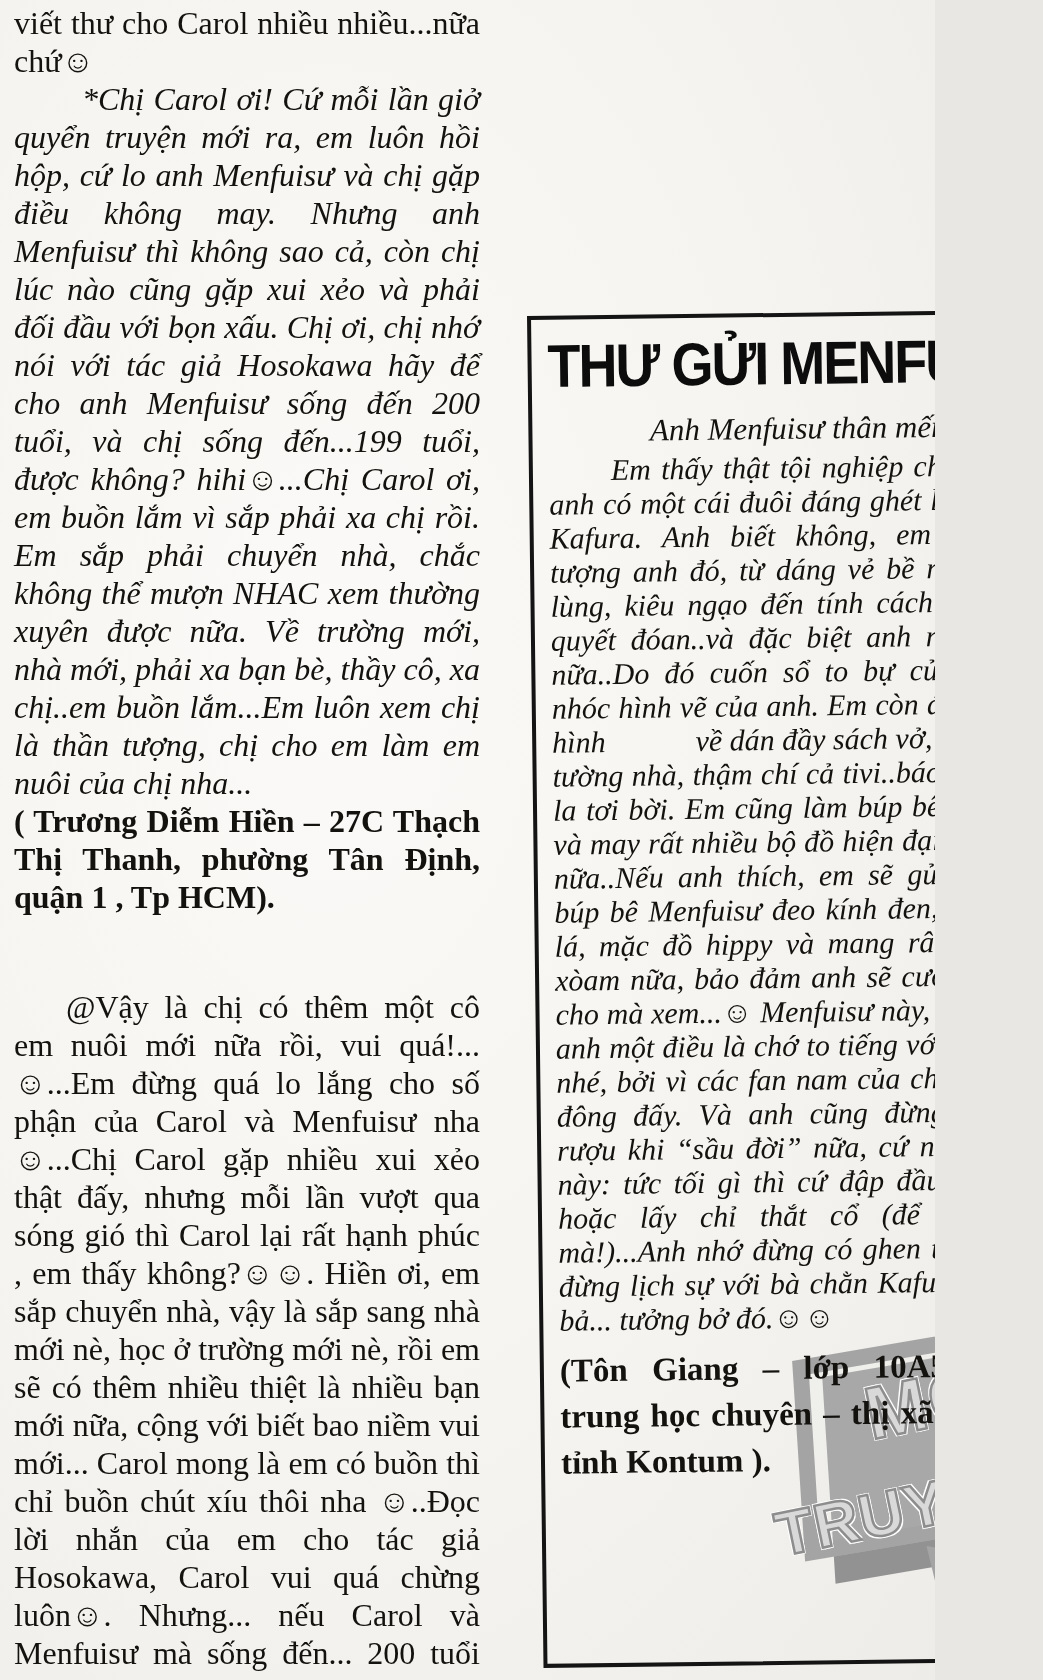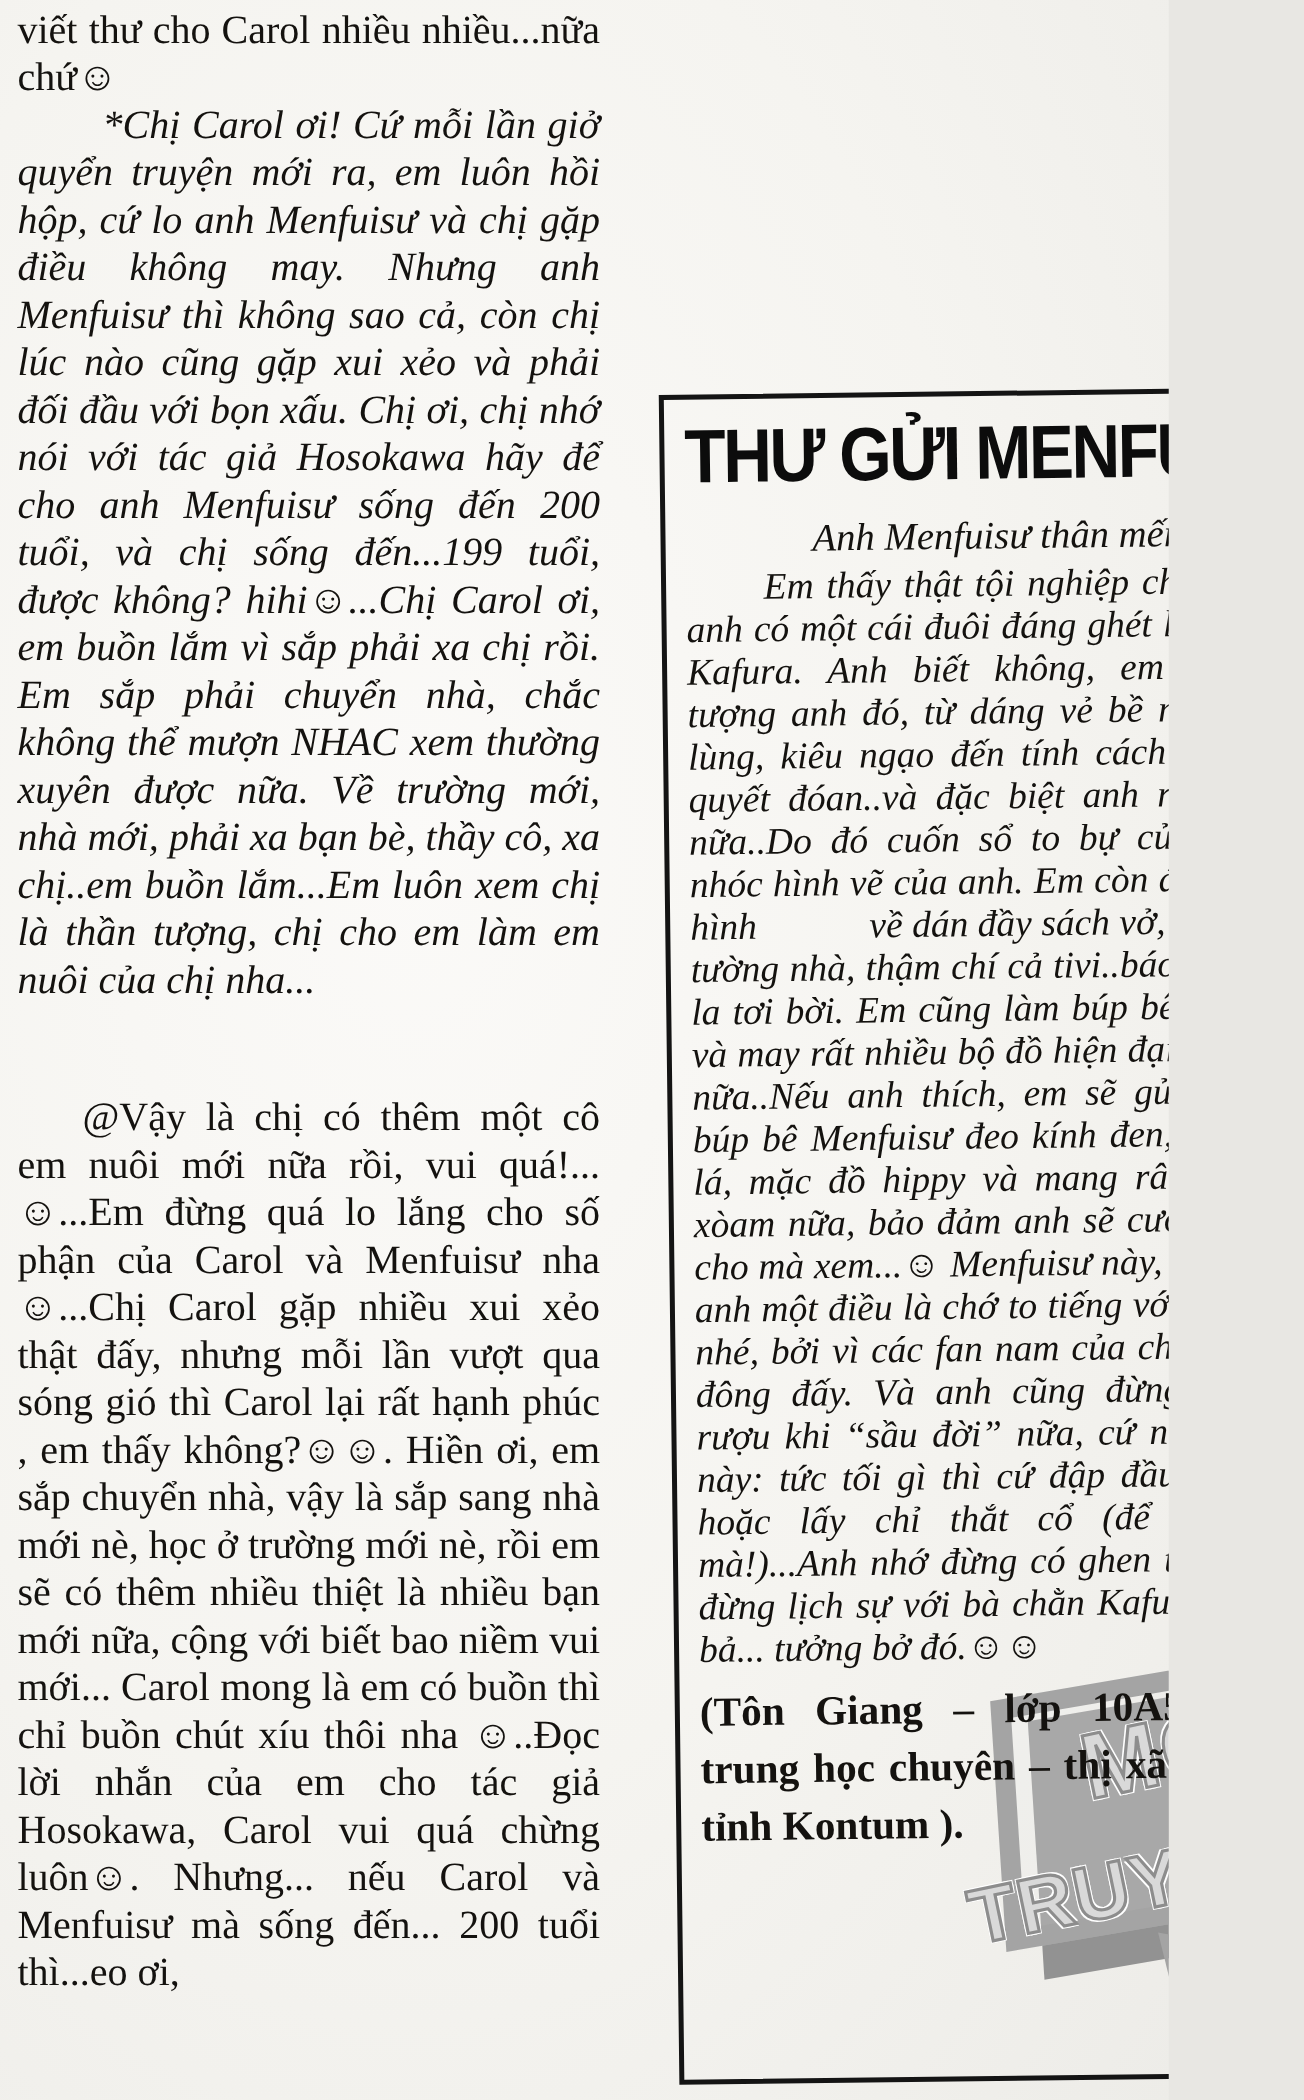--- a/index.html
+++ b/index.html
@@ -88,20 +88,21 @@
   .stamp-w2{left:-6px;top:158px;font-size:62px;transform:rotate(-11deg);letter-spacing:1px;}
 </style>
 </head>
 <body>
 
 <div class="page">
 
   <div class="col-left">
     <p class="p-reg">viết thư cho Carol nhiều nhiều...nữa chứ☺</p>
     <p class="p-letter">*Chị Carol ơi! Cứ mỗi lần giở quyển truyện mới ra, em luôn hồi hộp, cứ lo anh Menfuisư và chị gặp điều không may. Nhưng anh Menfuisư thì không sao cả, còn chị lúc nào cũng gặp xui xẻo và phải đối đầu với bọn xấu. Chị ơi, chị nhớ nói với tác giả Hosokawa hãy để cho anh Menfuisư sống đến 200 tuổi, và chị sống đến...199 tuổi, được không? hihi☺...Chị Carol ơi, em buồn lắm vì sắp phải xa chị rồi. Em sắp phải chuyển nhà, chắc không thể mượn NHAC xem thường xuyên được nữa. Về trường mới, nhà mới, phải xa bạn bè, thầy cô, xa chị..em buồn lắm...Em luôn xem chị là thần tượng, chị cho em làm em nuôi của chị nha...</p>
+    <p class="p-sig">( Trương Diễm Hiền – 27C Thạch Thị Thanh, phường Tân Định, quận 1 , Tp HCM).</p>
     <p class="p-reg p-reply">@Vậy là chị có thêm một cô em nuôi mới nữa rồi, vui quá!...☺...Em đừng quá lo lắng cho số phận của Carol và Menfuisư nha☺...Chị Carol gặp nhiều xui xẻo thật đấy, nhưng mỗi lần vượt qua sóng gió thì Carol lại rất hạnh phúc , em thấy không?☺☺. Hiền ơi, em sắp chuyển nhà, vậy là sắp sang nhà mới nè, học ở trường mới nè, rồi em sẽ có thêm nhiều thiệt là nhiều bạn mới nữa, cộng với biết bao niềm vui mới... Carol mong là em có buồn thì chỉ buồn chút xíu thôi nha ☺..Đọc lời nhắn của em cho tác giả Hosokawa, Carol vui quá chừng luôn☺. Nhưng... nếu Carol và Menfuisư mà sống đến... 200 tuổi thì...eo ơi,</p>
   </div>
 
 
   <div class="letterbox">
     <h1 class="box-title z">THƯ GỬI MENFUISƯ</h1>
     <p class="box-salutation z">Anh Menfuisư thân mến!</p>
     <p class="box-body z">Em thấy thật tội nghiệp cho anh khi anh có một cái đuôi đáng ghét là bà chằn Kafura. Anh biết không, em rất thần tượng anh đó, từ dáng vẻ bề ngoài lạnh lùng, kiêu ngạo đến tính cách mạnh mẽ quyết đóan..và đặc biệt anh rất yêu vợ nữa..Do đó cuốn sổ to bự của em đầy nhóc hình vẽ của anh. Em còn đi săn lùng hình   về dán đầy sách vở, bút thước, tường nhà, thậm chí cả tivi..báo hại em bị la tơi bời. Em cũng làm búp bê Menfuisư và may rất nhiều bộ đồ hiện đại cho “nó” nữa..Nếu anh thích, em sẽ gửi cho anh búp bê Menfuisư đeo kính đen, hút thuốc lá, mặc đồ hippy và mang râu dài xồm xòam nữa, bảo đảm anh sẽ cười vỡ bụng cho mà xem...☺ Menfuisư này, em khuyên anh một điều là chớ to tiếng với chị Carol nhé, bởi vì các fan nam của chị ấy hơi bị đông đấy. Và anh cũng đừng có uống rượu khi “sầu đời” nữa, cứ như em đây này: tức tối gì thì cứ đập đầu vào gối , hoặc lấy chỉ thắt cổ (để tự tử ấy mà!)...Anh nhớ đừng có ghen tầm bậy và đừng lịch sự với bà chằn Kafura quá kẻo bả... tưởng bở đó.☺☺</p>
     <p class="box-signature z">(Tôn Giang – lớp 10A5 trường trung học chuyên – thị xã Kontum, tỉnh Kontum ).</p>
 

